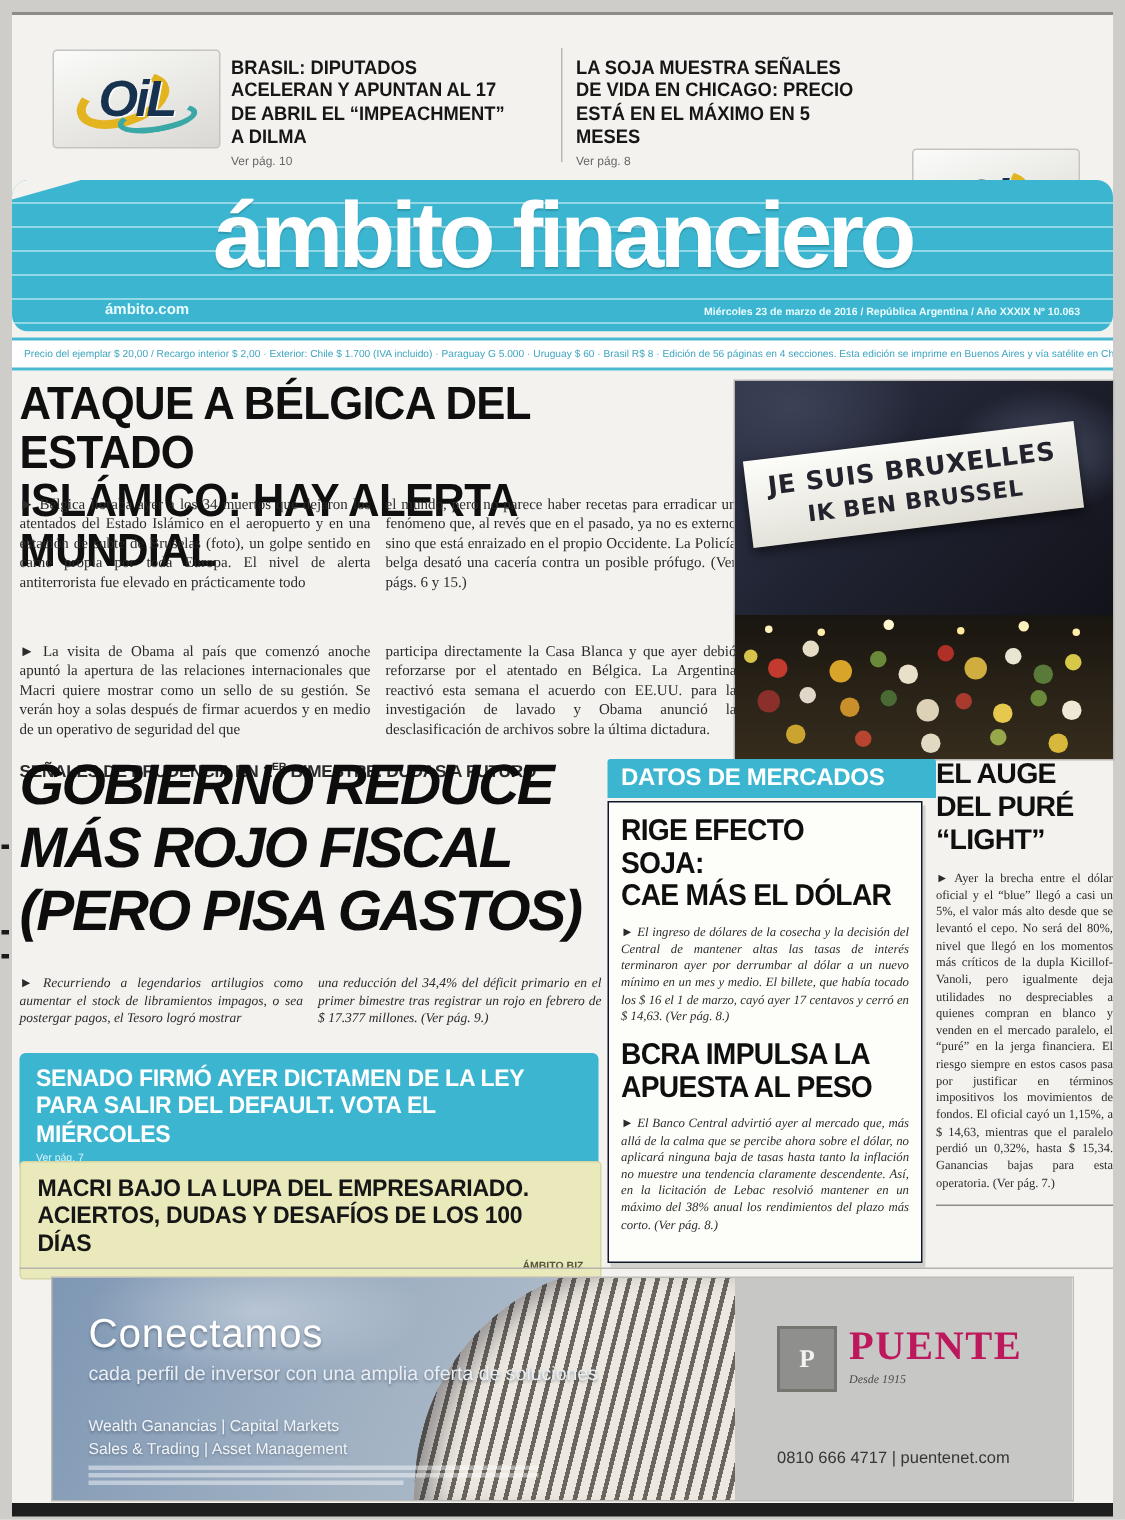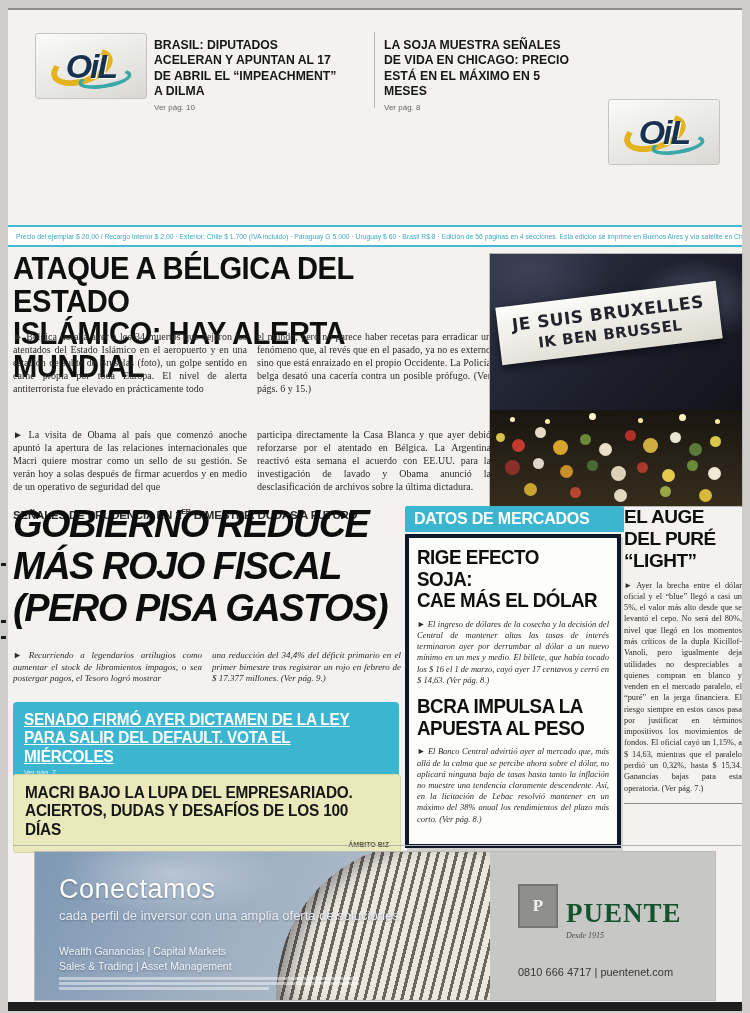--- a/index.html
+++ b/index.html
@@ -36,29 +36,29 @@
   .h-obama{font-weight:800;color:#0f0f0f;font-size:29px;letter-spacing:-.5px;white-space:nowrap;}
   .body-serif{font-family:"Liberation Serif",serif;font-size:10px;line-height:1.3;color:#2b2b2b;text-align:justify;}
   .body-italic{font-family:"Liberation Serif",serif;font-style:italic;font-size:9px;line-height:1.3;color:#2b2b2b;text-align:justify;}
   .cols{display:flex;gap:10px;}
   .cols > div{flex:1;}
 
   .kicker{font-weight:700;font-size:11.5px;color:#2a2a2a;letter-spacing:-.2px;}
   .kicker sup{font-size:7px;}
   .h-gob{font-style:italic;font-weight:900;font-size:38px;line-height:1.1;color:#0d0d0d;letter-spacing:-1.5px;}
 
-  .box-senado{background:#3cb6d0;border-radius:4px;color:#ffffff;padding:9px 11px 5px;text-decoration:underline;}
+  .box-senado{background:#3cb6d0;border-radius:4px;color:#ffffff;padding:9px 11px 5px;}
   .box-senado .t{font-weight:800;font-size:16px;line-height:1.15;letter-spacing:-.2px;}
   .box-senado .r{font-size:7px;color:#d9f4fa;margin-top:3px;}
   .box-macri{background:#e9e9bb;border-radius:3px;color:#161616;padding:9px 11px 4px;border:1px solid #d6d6a4;}
   .box-macri .t{font-weight:800;font-size:16px;line-height:1.15;letter-spacing:-.2px;}
   .box-macri .r{font-size:7px;font-weight:700;color:#55553a;text-align:right;margin-top:2px;}
 
   .datos-head{background:#3cb6d0;color:#fff;font-weight:800;font-size:16px;line-height:26px;padding-left:9px;border-radius:2px 2px 0 0;letter-spacing:-.2px;}
-  .market-box{background:#fdfdfa;border:4px solid #0f172a;box-shadow:2px 3px 0 rgba(60,60,55,.18);padding:9px 8px;}
+  .market-box{background:#fdfdfa;border:1px solid #0f172a;box-shadow:2px 3px 0 rgba(60,60,55,.18);padding:9px 8px;}
   .h-mkt{font-weight:800;font-size:20px;line-height:1.08;color:#0f0f0f;letter-spacing:-.5px;}
   .mkt-body{font-family:"Liberation Serif",serif;font-style:italic;font-size:8.5px;line-height:1.32;color:#2b2b2b;text-align:justify;margin-top:7px;}
 
   .h-pure{font-weight:800;font-size:19px;line-height:1.15;color:#0f0f0f;letter-spacing:-.5px;}
   .pure-body{font-family:"Liberation Serif",serif;font-size:8.3px;line-height:1.36;color:#2b2b2b;text-align:justify;margin-top:8px;}
   .pure-rule{border-top:1px solid #8d8b87;margin-top:9px;}
 
   
   .photo{left:490px;top:254px;width:252px;height:252px;background:#141419;overflow:hidden;box-shadow:0 0 0 1px #b9b7b3;}
   .photo-sky{position:absolute;left:0;top:0;right:0;height:165px;
@@ -79,21 +79,21 @@
   .ad-building{position:absolute;right:-26px;top:-12px;width:235px;height:175px;border-top-left-radius:150px;transform:rotate(4deg);
     background:repeating-linear-gradient(100deg,#ece8e0 0 6px,#6b675e 6px 9px);box-shadow:inset 12px 0 18px rgba(40,40,50,.45);}
   .ad-headline{position:absolute;left:24px;top:22px;color:#fff;font-size:27px;font-weight:400;letter-spacing:.5px;text-shadow:0 1px 2px rgba(30,40,60,.4);}
   .ad-sub{position:absolute;left:24px;top:56px;color:#e9eef4;font-size:13px;font-weight:300;text-shadow:0 1px 2px rgba(30,40,60,.4);}
   .ad-svc{position:absolute;left:24px;top:92px;color:#f2f5f8;font-size:10.5px;line-height:1.4;font-weight:400;text-shadow:0 1px 2px rgba(30,40,60,.4);}
   .ad-fineprint{position:absolute;left:24px;bottom:8px;width:300px;}
   .ad-fineprint i{display:block;height:3px;margin-bottom:2px;background:rgba(255,255,255,.45);}
   .ad-right{position:relative;width:225px;height:148px;background:#c7c7c6;}
   .puente-row{position:absolute;left:28px;top:32px;display:flex;align-items:flex-start;gap:8px;}
   .puente-emblem{width:36px;height:40px;background:#8f8f8d;border:2px solid #77756f;display:flex;align-items:center;justify-content:center;color:#f2f2ee;font-family:"Liberation Serif",serif;font-weight:700;font-size:17px;}
-  .puente-name{font-family:"Liberation Serif",serif;font-weight:700;font-size:27px;color:#14532d;letter-spacing:1px;line-height:1;margin-top:16px;}
+  .puente-name{font-family:"Liberation Serif",serif;font-weight:700;font-size:27px;color:#be185d;letter-spacing:1px;line-height:1;}
   .puente-since{font-family:"Liberation Serif",serif;font-style:italic;font-size:8px;color:#4c4c48;margin-top:4px;}
   .puente-contact{position:absolute;left:28px;bottom:22px;font-size:11px;color:#363634;}
 
   .bottom-bar{left:8px;top:1002px;width:734px;height:9px;background:#1e1e1e;}
   .edge-mark{left:1px;width:5px;height:3px;background:#1a1a1a;}
   .divider-h{height:1px;background:#b5b3af;}
 </style>
 </head>
 <body>
 
@@ -117,20 +117,26 @@
   <div class="abs" style="left:384px;top:37px;width:205px;">
     <div class="promo-head cond">LA SOJA MUESTRA SEÑALES DE VIDA EN CHICAGO: PRECIO ESTÁ EN EL MÁXIMO EN 5 MESES</div>
     <div class="promo-ref">Ver pág. 8</div>
   </div>
   <div class="abs logo-box" style="left:608px;top:33px;">
     <div class="oil-swoosh"></div>
     <div class="oil-teal"></div>
     <div class="oil-text">OiL</div>
   </div>
 
+  <div class="abs masthead">
+    <div class="masthead-notch"></div>
+    <div class="masthead-title">ámbito financiero</div>
+    <div class="masthead-site">ámbito.com</div>
+    <div class="masthead-date">Miércoles 23 de marzo de 2016 / República Argentina / Año XXXIX Nº 10.063</div>
+  </div>
 
   <div class="abs price-strip">
     <span>Precio del ejemplar $ 20,00 / Recargo interior $ 2,00 · Exterior: Chile $ 1.700 (IVA incluido) · Paraguay G 5.000 · Uruguay $ 60 · Brasil R$ 8 · Edición de 56 páginas en 4 secciones. Esta edición se imprime en Buenos Aires y vía satélite en Chaco y Córdoba</span>
   </div>
 
   <div class="abs" style="left:13px;top:253px;width:478px;">
     <div class="h-main cond">ATAQUE A BÉLGICA DEL ESTADO</div>
     <div class="h-main cond">ISLÁMICO: HAY ALERTA MUNDIAL</div>
   </div>
   <div class="abs cols" style="left:13px;top:330px;width:478px;">

